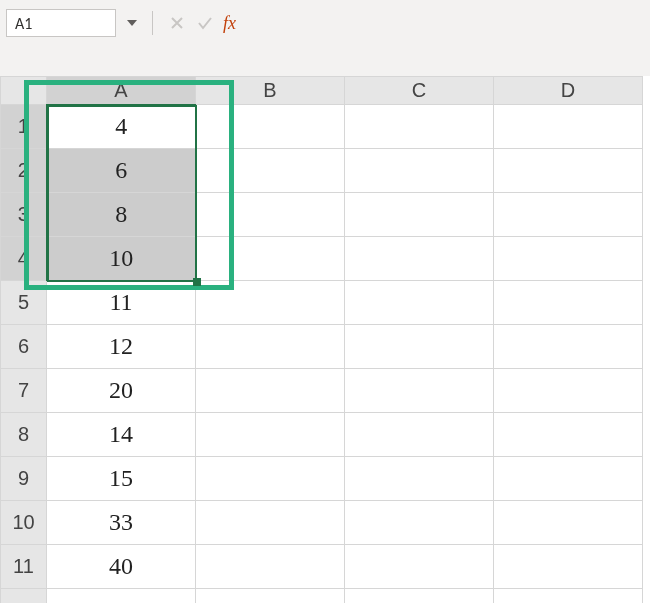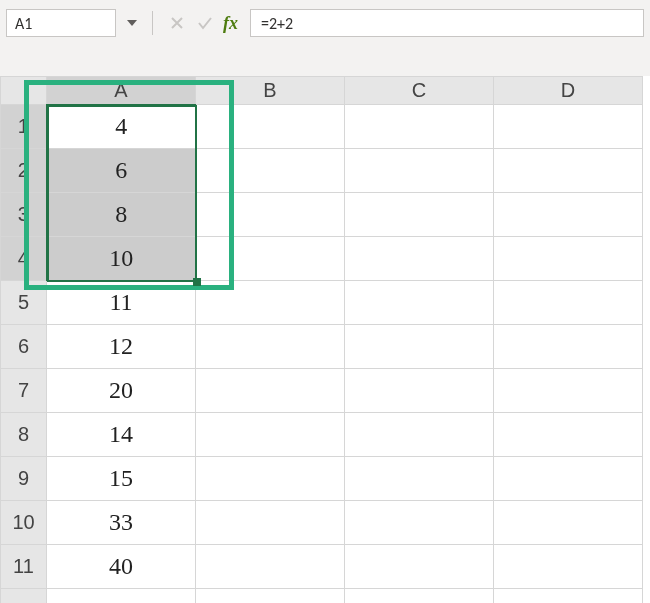--- a/index.html
+++ b/index.html
@@ -58,25 +58,24 @@
       font-size: 14px;
       cursor: default;
     }
     .fb-btn.disabled {
       color: #c8c6c4;
     }
     .fx-label {
       font-style: italic;
       font-family: "Times New Roman", serif;
       font-size: 18px;
-      color: #4d7c0f;
+      color: #c2410c;
       margin-right: 12px;
       margin-left: 4px;
       cursor: pointer;
-      font-weight: bold;
     }
     .formula-input {
       flex: 1;
       height: 28px;
       background: #ffffff;
       border: 1px solid #c8c6c4;
       font-size: 16px;
       color: #323130;
       display: flex;
       align-items: center;
@@ -183,23 +182,20 @@
     <svg width="14" height="14" viewBox="0 0 14 14">
         <path d="M2 2 L12 12 M12 2 L2 12" stroke="#c8c6c4" stroke-width="2" fill="none"></path>
       </svg>
   </div>
   <div class="fb-btn disabled">
     <svg width="16" height="14" viewBox="0 0 16 14">
         <path d="M2 7 L6 12 L14 2" stroke="#c8c6c4" stroke-width="2" fill="none"></path>
       </svg>
   </div>
   <span class="fx-label">fx</span>
-  <div class="formula-input">
-    <span>=2+2</span>
-  </div>
 </div>
 
 <div class="top-gap"></div>
 
 <div class="grid-wrap">
   <table class="grid">
     <tbody>
         <tr>
       <th class="corner"></th>
       <th class="col-hdr sel">A</th>

